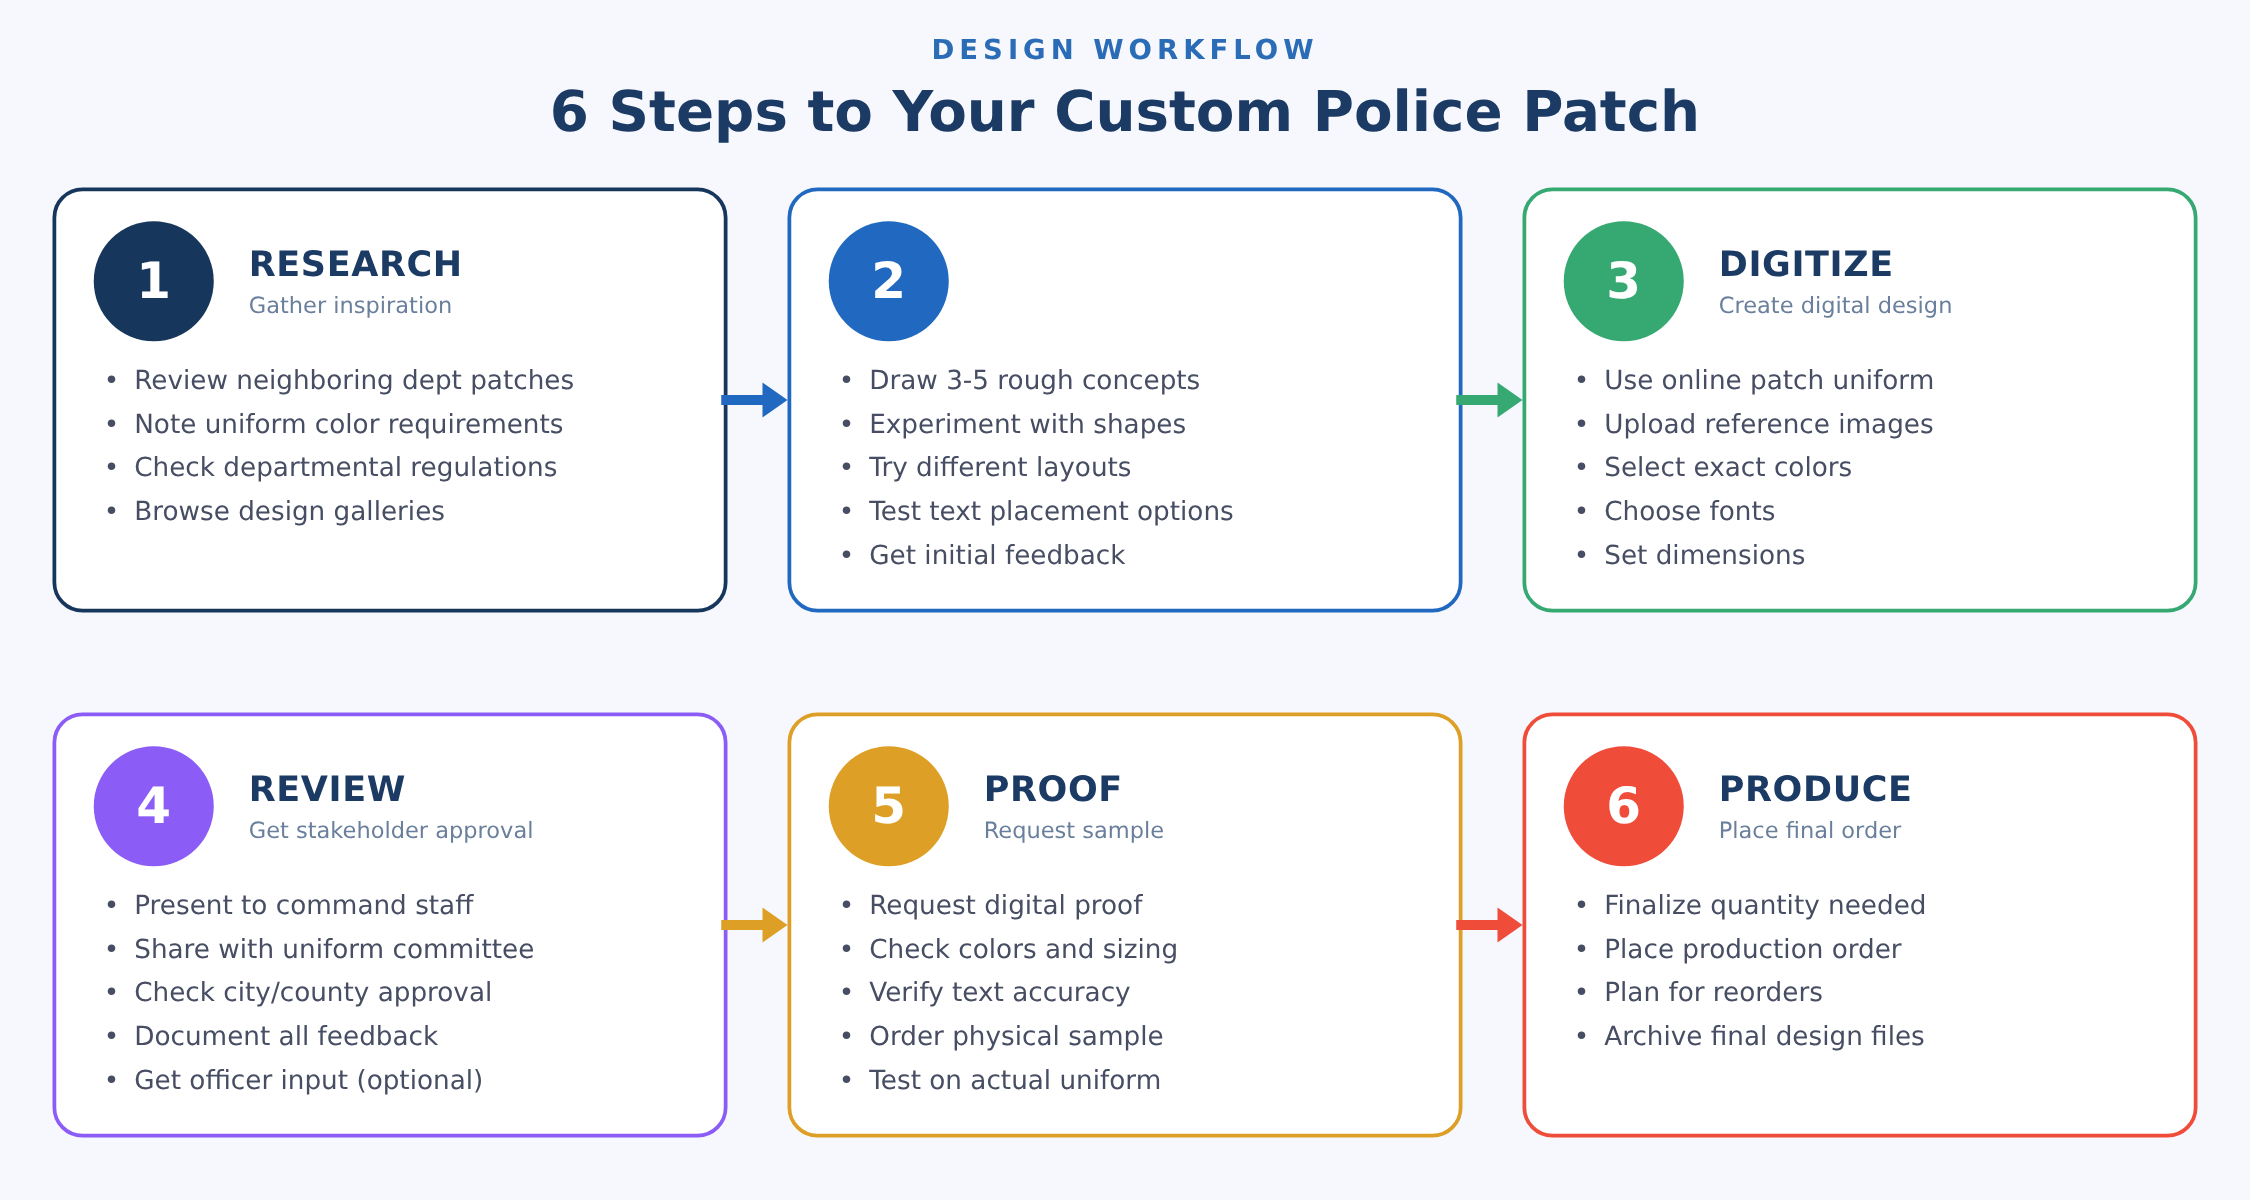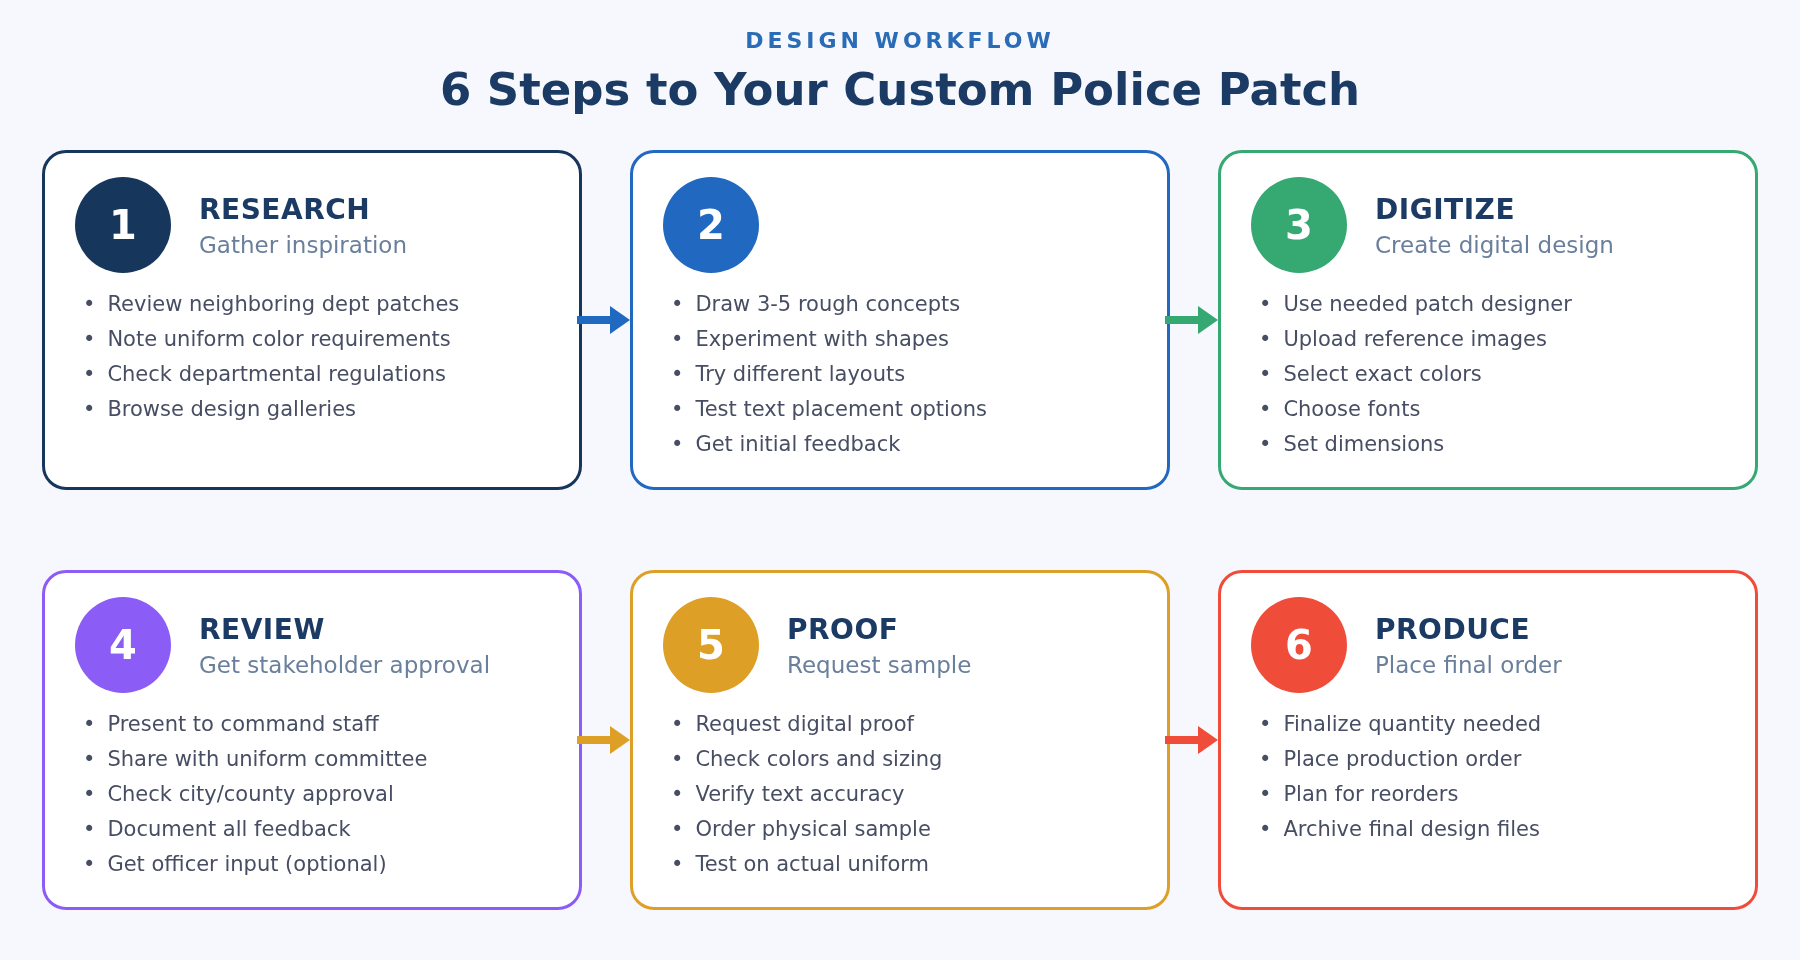--- a/index.html
+++ b/index.html
@@ -66,23 +66,22 @@
     display:flex;align-items:center;justify-content:center;
   }
   .step-title{
     font-size:28px;
     font-weight:bold;
     letter-spacing:0.5px;
     color:var(--title);
   }
   .step-subtitle{
     margin-top:6px;
-    font-size:23px;
+    font-size:18px;
     color:var(--subtitle);
-    text-align:right;
   }
   .bullets{
     list-style:none;
     margin:20px 0 0 8px;
   }
   .bullets li{
     font-size:21px;
     line-height:1.1;
     margin-bottom:12px;
     color:var(--bullet-text);
@@ -153,21 +152,21 @@
 
   <section class="card" style="--accent: #36a872;">
     <div class="card-head">
       <div class="badge">3</div>
       <div class="head-text">
         <div class="step-title">DIGITIZE</div>
         <div class="step-subtitle">Create digital design</div>
       </div>
     </div>
     <ul class="bullets">
-      <li>Use needed patch designer</li>
+      <li>Use online patch uniform</li>
       <li>Upload reference images</li>
       <li>Select exact colors</li>
       <li>Choose fonts</li>
       <li>Set dimensions</li>
     </ul>
   </section>
 
   <section class="card" style="--accent: #8b5cf6;">
     <div class="card-head">
       <div class="badge">4</div>

